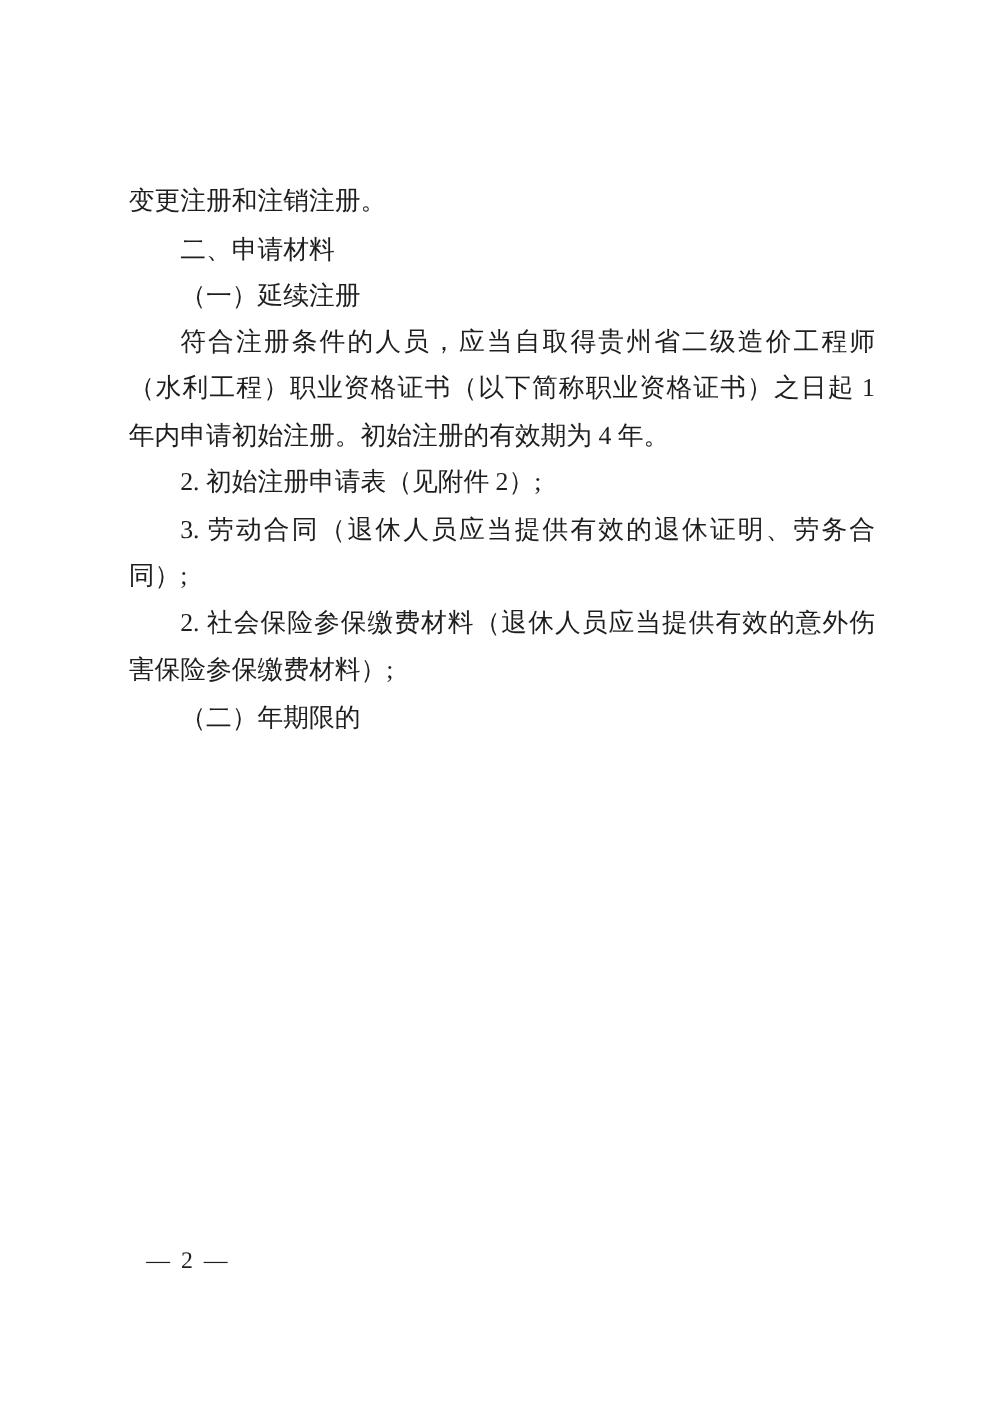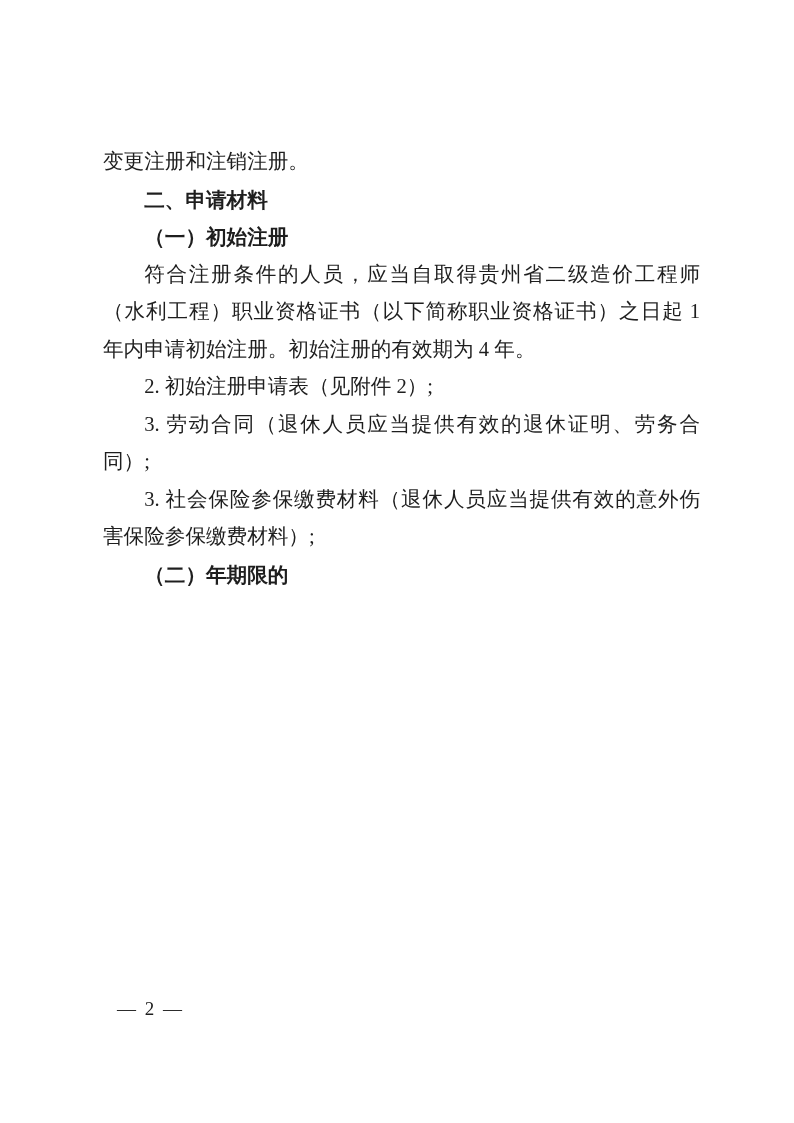--- a/index.html
+++ b/index.html
@@ -28,21 +28,21 @@
     font-size: 20.6px;
     line-height: 37.5px;
     text-align: justify;
     text-indent: 2em;
     word-break: break-all;
   }
   .no-indent {
     text-indent: 0;
   }
   .heading {
-    font-weight: bold;
+    font-weight: normal;
     font-family: "Liberation Sans", "DejaVu Sans", sans-serif;
   }
   
   .cut {
     text-align-last: justify;
   }
   .footer-page-number {
     position: absolute;
     left: 117px;
     top: 998px;
@@ -57,31 +57,31 @@
 <body>
 
 <div class="page">
 
   <div class="content">
 
     <p class="para no-indent">变更注册和注销注册。</p>
 
     <p class="para heading">二、申请材料</p>
 
-    <p class="para heading">（一）初始注册</p>
+    <p class="para heading">（一）延续注册</p>
 
     <p class="para">符合注册条件的人员，应当自取得贵州省二级造价工程师（水利工程）职业资格证书（以下简称职业资格证书）之日起 1 年内申请初始注册。初始注册的有效期为 4 年。</p>
 
 
 
     <p class="para">2. 初始注册申请表（见附件 2）;</p>
 
     <p class="para">3. 劳动合同（退休人员应当提供有效的退休证明、劳务合同）;</p>
 
-    <p class="para">3. 社会保险参保缴费材料（退休人员应当提供有效的意外伤害保险参保缴费材料）;</p>
+    <p class="para">2. 社会保险参保缴费材料（退休人员应当提供有效的意外伤害保险参保缴费材料）;</p>
 
 
 
     <p class="para heading">（二）年期限的</p>
 
 
   </div>
 
   <div class="footer-page-number">— 2 —</div>
 

